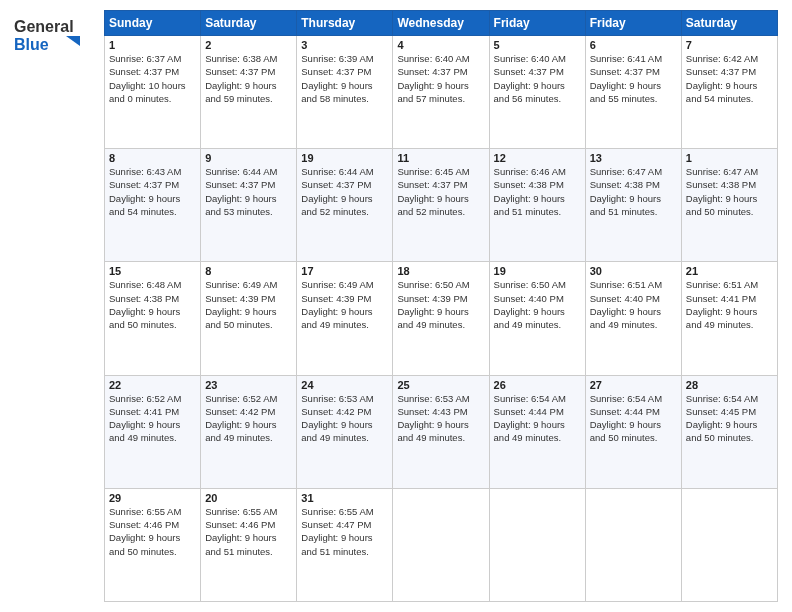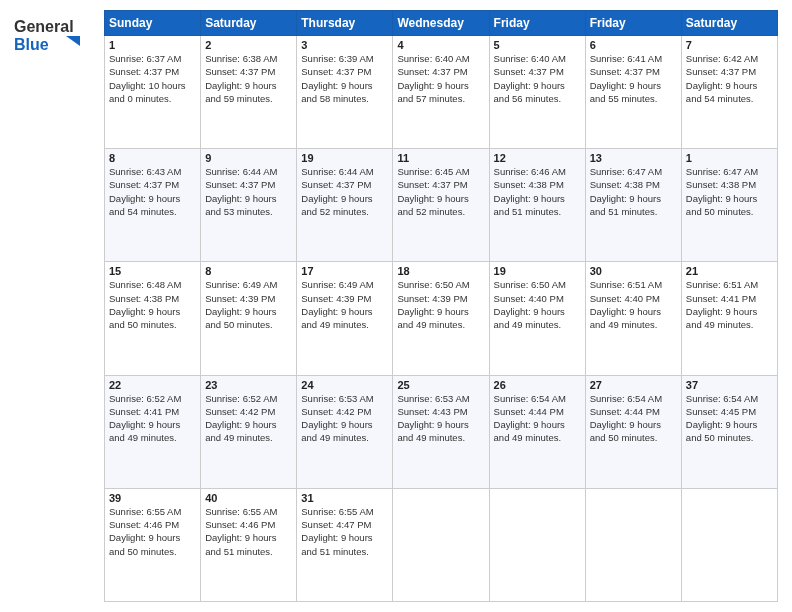--- a/index.html
+++ b/index.html
@@ -228,31 +228,31 @@
       </td>
           <td>
         <span class="day-num">26</span>
         <span class="day-info">Sunrise: 6:54 AM<br>Sunset: 4:44 PM<br>Daylight: 9 hours<br>and 49 minutes.</span>
       </td>
           <td>
         <span class="day-num">27</span>
         <span class="day-info">Sunrise: 6:54 AM<br>Sunset: 4:44 PM<br>Daylight: 9 hours<br>and 50 minutes.</span>
       </td>
           <td>
-        <span class="day-num">37</span>
+        <span class="day-num">28</span>
         <span class="day-info">Sunrise: 6:54 AM<br>Sunset: 4:45 PM<br>Daylight: 9 hours<br>and 50 minutes.</span>
       </td>
         </tr>
         <tr>
           <td>
-        <span class="day-num">39</span>
+        <span class="day-num">29</span>
         <span class="day-info">Sunrise: 6:55 AM<br>Sunset: 4:46 PM<br>Daylight: 9 hours<br>and 50 minutes.</span>
       </td>
           <td>
-        <span class="day-num">40</span>
+        <span class="day-num">20</span>
         <span class="day-info">Sunrise: 6:55 AM<br>Sunset: 4:46 PM<br>Daylight: 9 hours<br>and 51 minutes.</span>
       </td>
           <td>
         <span class="day-num">31</span>
         <span class="day-info">Sunrise: 6:55 AM<br>Sunset: 4:47 PM<br>Daylight: 9 hours<br>and 51 minutes.</span>
       </td>
           <td class="empty-cell"></td>
           <td class="empty-cell"></td>
           <td class="empty-cell"></td>
           <td class="empty-cell"></td>

